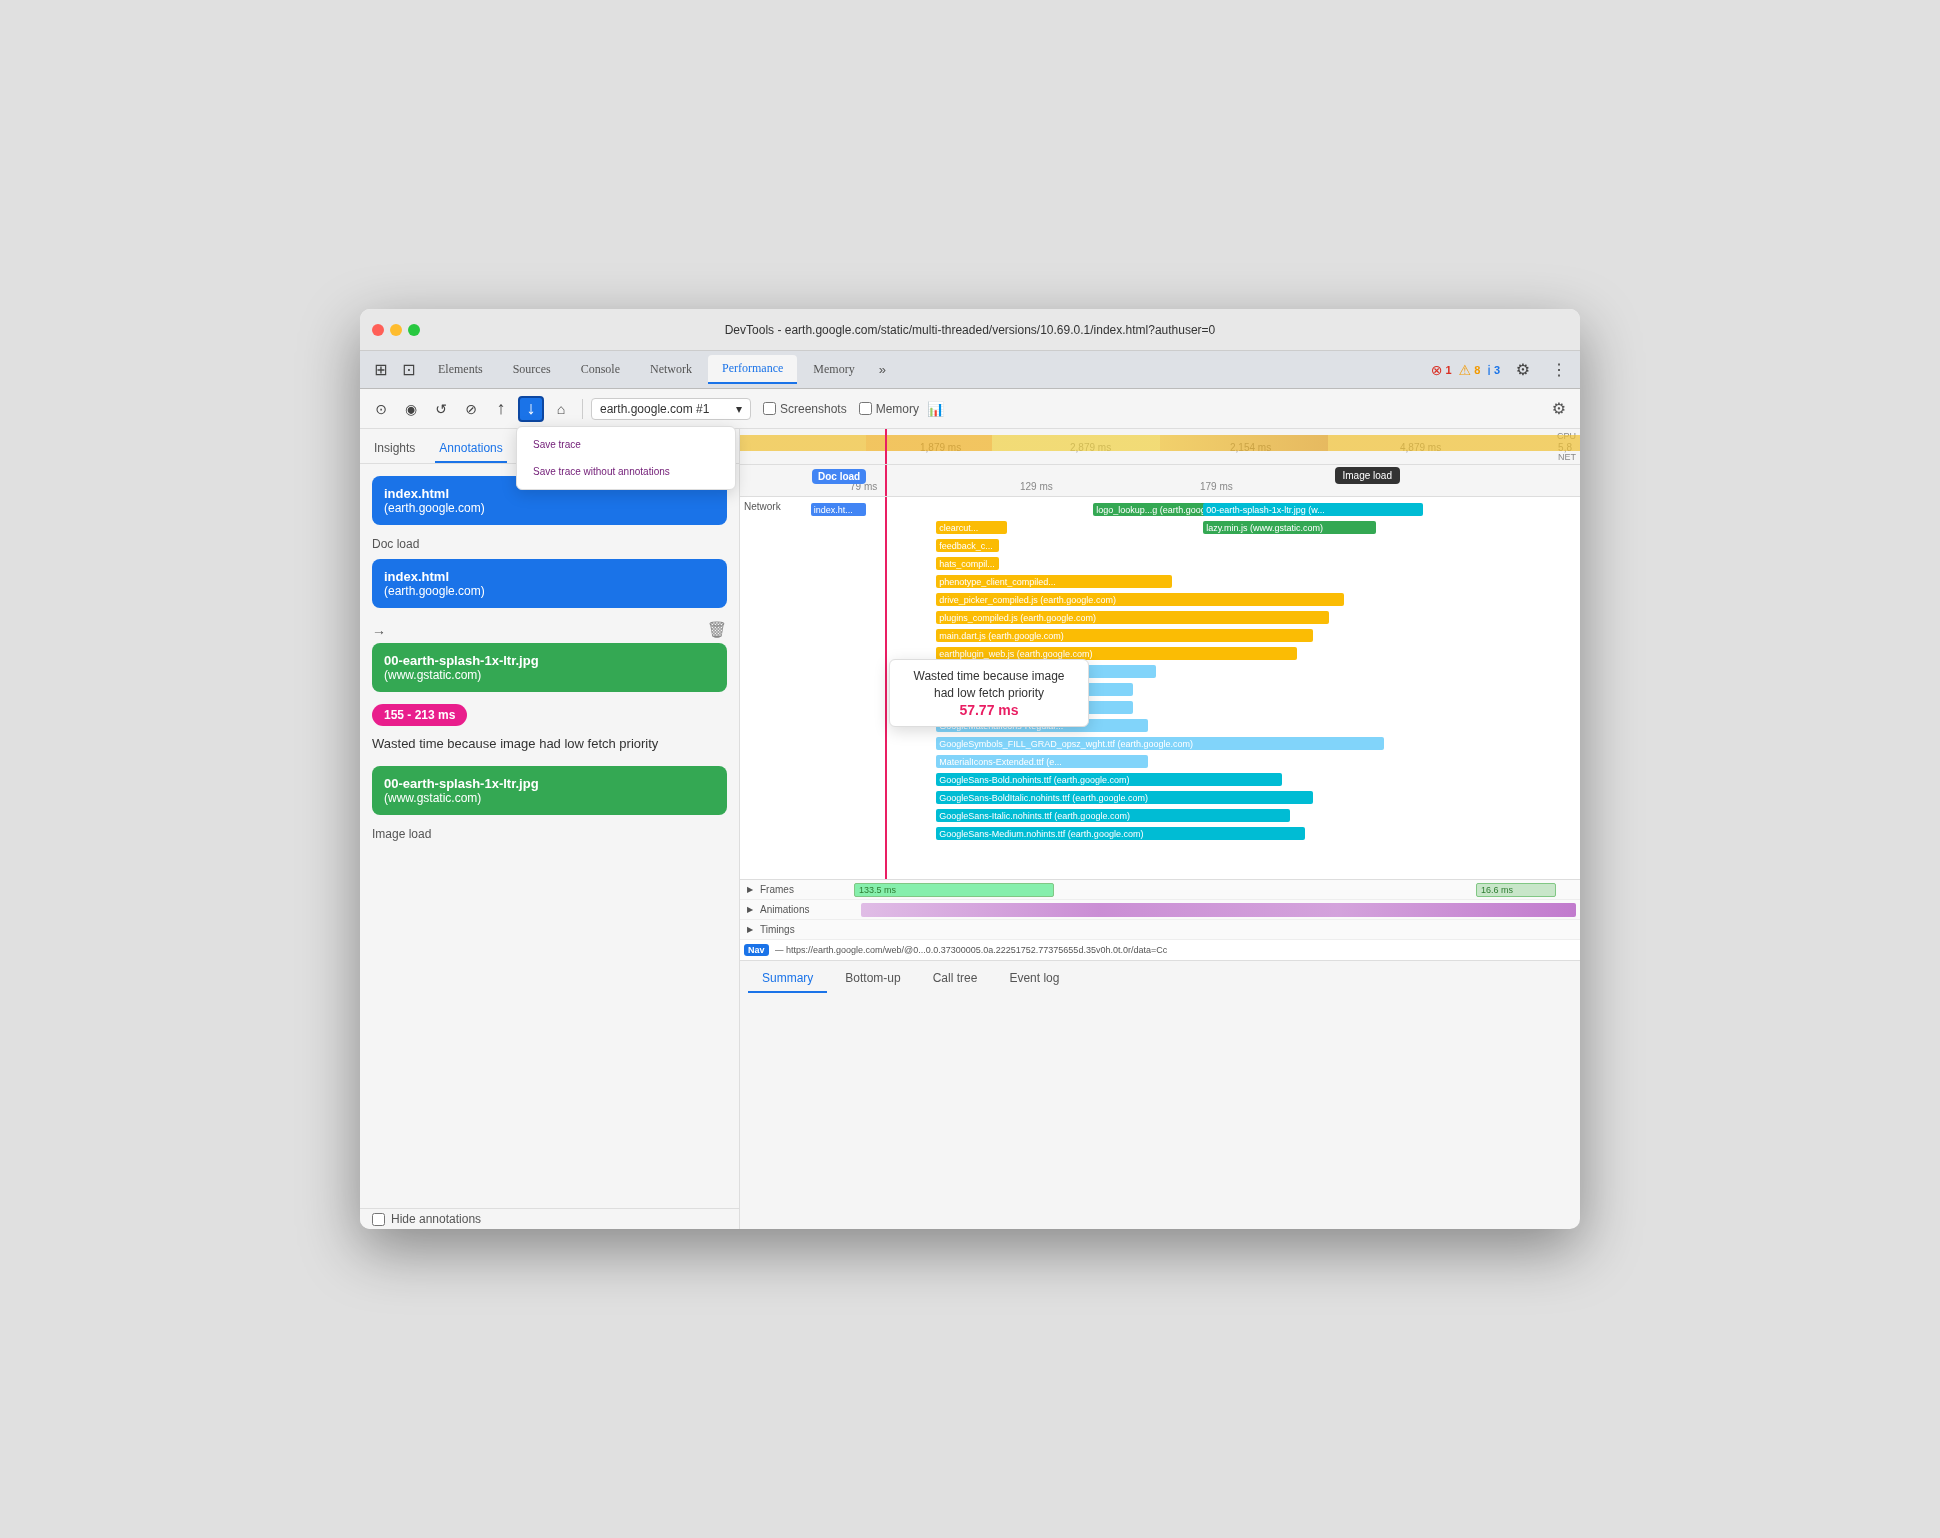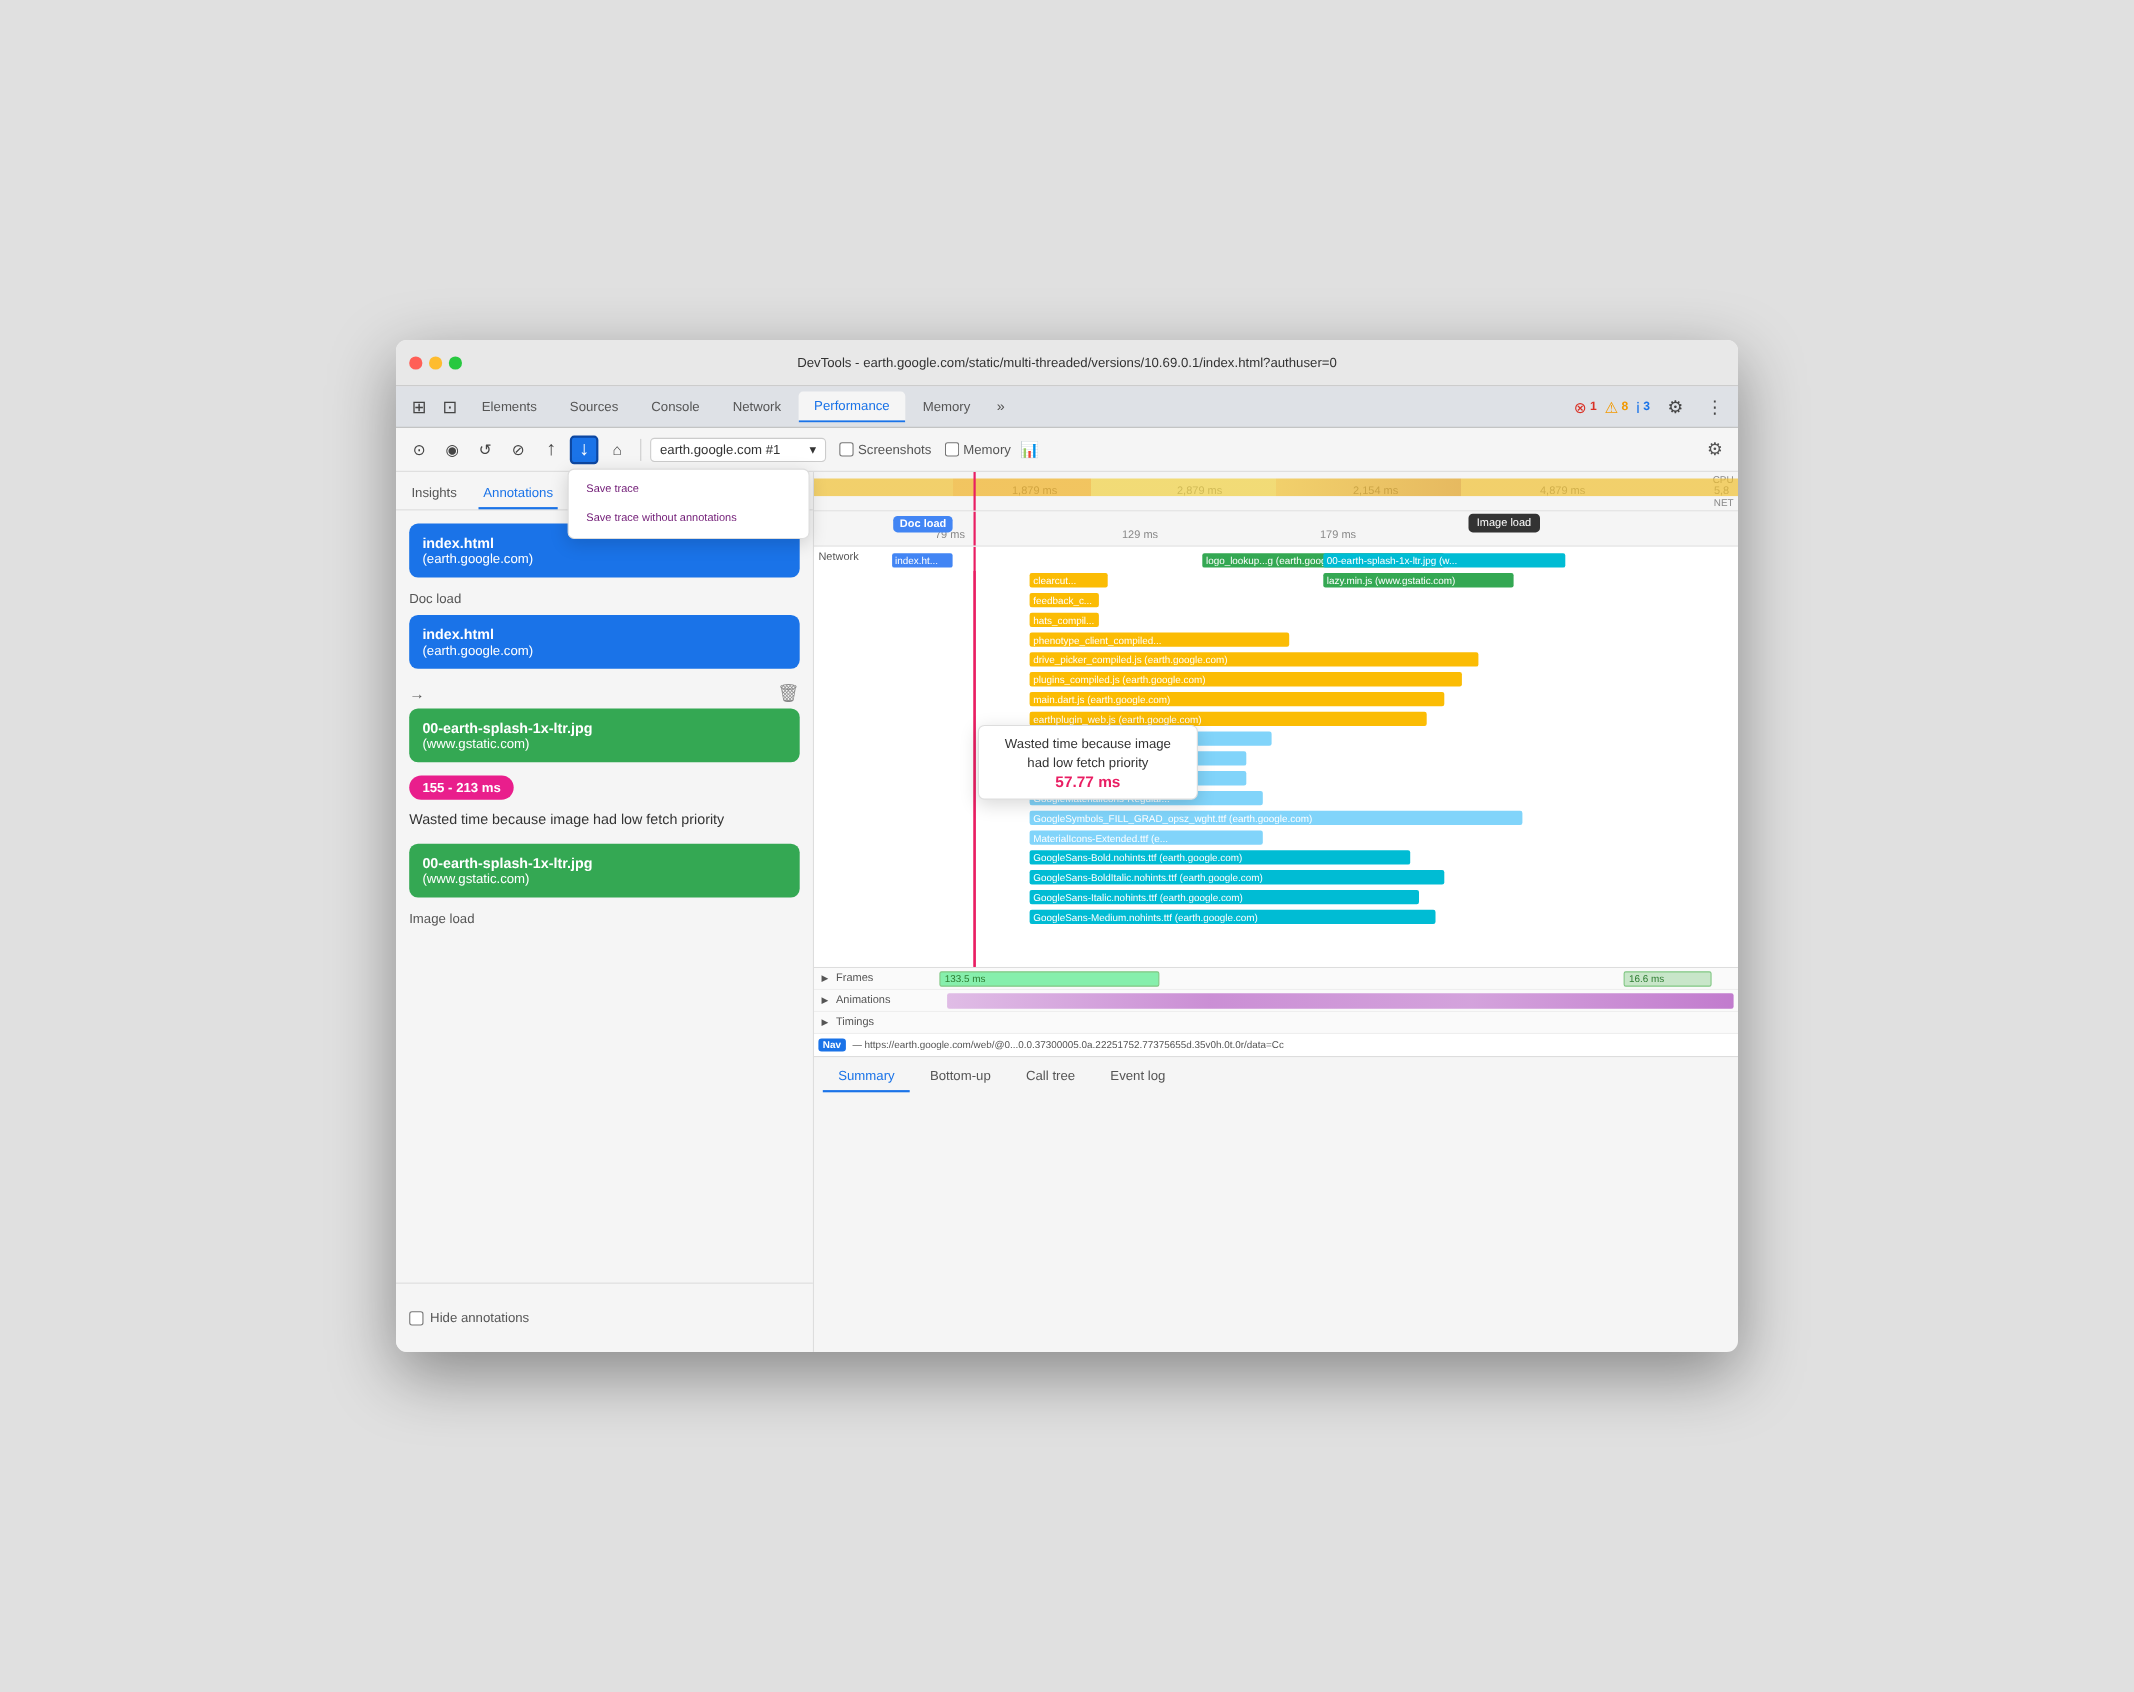--- a/index.html
+++ b/index.html
@@ -55,20 +55,21 @@
       padding: 0 8px;
       border-bottom: 1px solid #bbb;
       gap: 2px;
     }
     .tab-item {
       padding: 6px 14px;
       border-radius: 4px 4px 0 0;
       cursor: pointer;
       font-size: 12px;
       color: #555;
+      font-family: Liberation Serif, serif;
     }
     .tab-item.active {
       background: #f5f5f5;
       color: #1a73e8;
       border-bottom: 2px solid #1a73e8;
       font-weight: 500;
     }
     .tab-more {
       padding: 6px 8px;
       color: #555;
@@ -243,21 +244,21 @@
     .delete-btn {
       margin-left: auto;
       color: #888;
       cursor: pointer;
       font-size: 16px;
     }
     .hide-annotations {
       display: flex;
       align-items: center;
       gap: 6px;
-      padding: 24px 12px;
+      padding: 3px 12px;
       font-size: 12px;
       color: #555;
       border-top: 1px solid #ddd;
     }
     .content-area {
       flex: 1;
       display: flex;
       flex-direction: column;
       overflow: hidden;
     }

